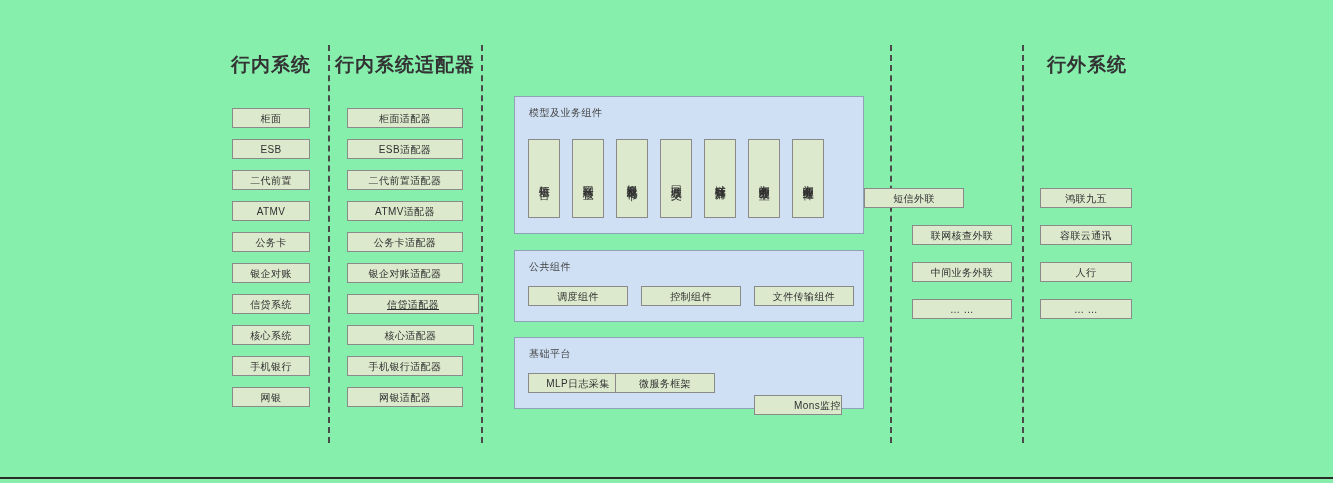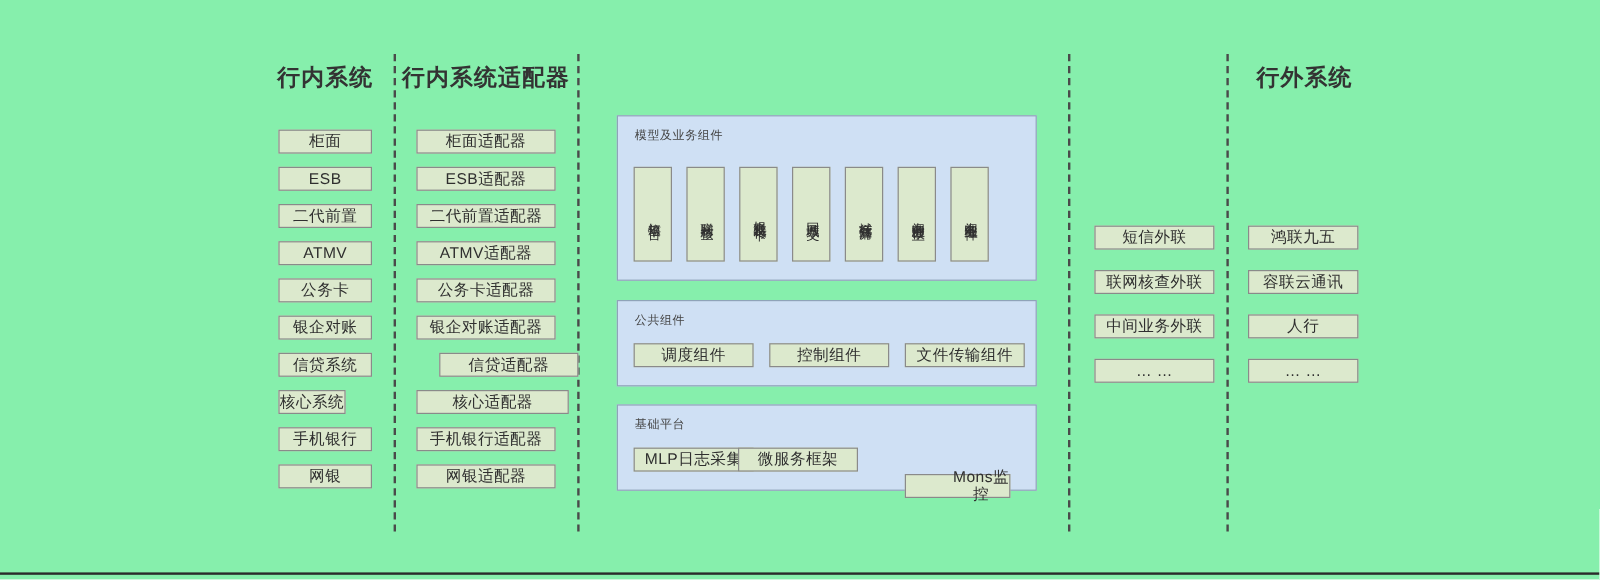--- a/index.html
+++ b/index.html
@@ -40,21 +40,21 @@
     color: #333333;
     text-align: center;
     white-space: nowrap;
     letter-spacing: 1px;
   }
   .gbox {
     position: absolute;
     background: #dce9cd;
     border: 1px solid #8a8a8a;
     box-sizing: border-box;
-    font-size: 13px;
+    font-size: 10px;
     color: #2f2f2f;
     display: flex;
     align-items: center;
     justify-content: center;
     text-align: center;
     line-height: 1.1;
     letter-spacing: 0.4px;
   }
   .panel {
     position: absolute;
@@ -101,33 +101,33 @@
 
   <div class="col-title" style="left:216px; top:52px; width:110px;">行内系统</div>
 
   <div class="gbox" style="left:232px; top:108px; width:78px; height:20px;">柜面</div>
   <div class="gbox" style="left:232px; top:139px; width:78px; height:20px;">ESB</div>
   <div class="gbox" style="left:232px; top:170px; width:78px; height:20px;">二代前置</div>
   <div class="gbox" style="left:232px; top:201px; width:78px; height:20px;">ATMV</div>
   <div class="gbox" style="left:232px; top:232px; width:78px; height:20px;">公务卡</div>
   <div class="gbox" style="left:232px; top:263px; width:78px; height:20px;">银企对账</div>
   <div class="gbox" style="left:232px; top:294px; width:78px; height:20px;">信贷系统</div>
-  <div class="gbox" style="left:232px; top:325px; width:56px; height:20px;">核心系统</div>
+  <div class="gbox" style="left:232px; top:325px; width:78px; height:20px;">核心系统</div>
   <div class="gbox" style="left:232px; top:356px; width:78px; height:20px;">手机银行</div>
   <div class="gbox" style="left:232px; top:387px; width:78px; height:20px;">网银</div>
 
   <div class="col-title" style="left:330px; width:150px; top:52px;">行内系统适配器</div>
 
   <div class="gbox" style="left:347px; top:108px; width:116px; height:20px;">柜面适配器</div>
   <div class="gbox" style="left:347px; top:139px; width:116px; height:20px;">ESB适配器</div>
   <div class="gbox" style="left:347px; top:170px; width:116px; height:20px;">二代前置适配器</div>
   <div class="gbox" style="left:347px; top:201px; width:116px; height:20px;">ATMV适配器</div>
   <div class="gbox" style="left:347px; top:232px; width:116px; height:20px;">公务卡适配器</div>
   <div class="gbox" style="left:347px; top:263px; width:116px; height:20px;">银企对账适配器</div>
-  <div class="gbox" style="left:366px; top:294px; width:116px; height:20px;">信贷适配器</div>
+  <div class="gbox" style="left:347px; top:294px; width:132px; height:20px;text-decoration:underline;">信贷适配器</div>
   <div class="gbox" style="left:347px; top:325px; width:127px; height:20px;">核心适配器</div>
   <div class="gbox" style="left:347px; top:356px; width:116px; height:20px;">手机银行适配器</div>
   <div class="gbox" style="left:347px; top:387px; width:116px; height:20px;">网银适配器</div>
 
 
   <div class="panel" style="left:514px; top:96px; width:350px; height:138px;">
     <div class="panel-title">模型及业务组件</div>
   </div>
   <div class="vbox" style="left:528px; top:139px; width:32px; height:79px;">
       <span>短信平台</span>
@@ -159,21 +159,21 @@
   <div class="gbox" style="left:754px; top:286px; width:100px; height:20px;">文件传输组件</div>
 
   <div class="panel" style="left:514px; top:337px; width:350px; height:72px;">
     <div class="panel-title">基础平台</div>
   </div>
   <div class="gbox" style="left:528px; top:373px; width:100px; height:20px;">MLP日志采集</div>
   <div class="gbox" style="left:615px; top:373px; width:100px; height:20px;">微服务框架</div>
   <div class="gbox" style="left:754px; top:395px; width:88px; height:20px;padding-left:39px;">Mons监控</div>
 
 
-  <div class="gbox" style="left:912px; top:188px; width:100px; height:20px;">短信外联</div>
+  <div class="gbox" style="left:864px; top:188px; width:100px; height:20px;">短信外联</div>
   <div class="gbox" style="left:912px; top:225px; width:100px; height:20px;">联网核查外联</div>
   <div class="gbox" style="left:912px; top:262px; width:100px; height:20px;">中间业务外联</div>
   <div class="gbox" style="left:912px; top:299px; width:100px; height:20px;">… …</div>
 
   <div class="col-title" style="left:1032px; width:110px; top:52px;">行外系统</div>
 
   <div class="gbox" style="left:1040px; top:188px; width:92px; height:20px;text-align:right;">鸿联九五</div>
   <div class="gbox" style="left:1040px; top:225px; width:92px; height:20px;">容联云通讯</div>
   <div class="gbox" style="left:1040px; top:262px; width:92px; height:20px;">人行</div>
   <div class="gbox" style="left:1040px; top:299px; width:92px; height:20px;">… …</div>

